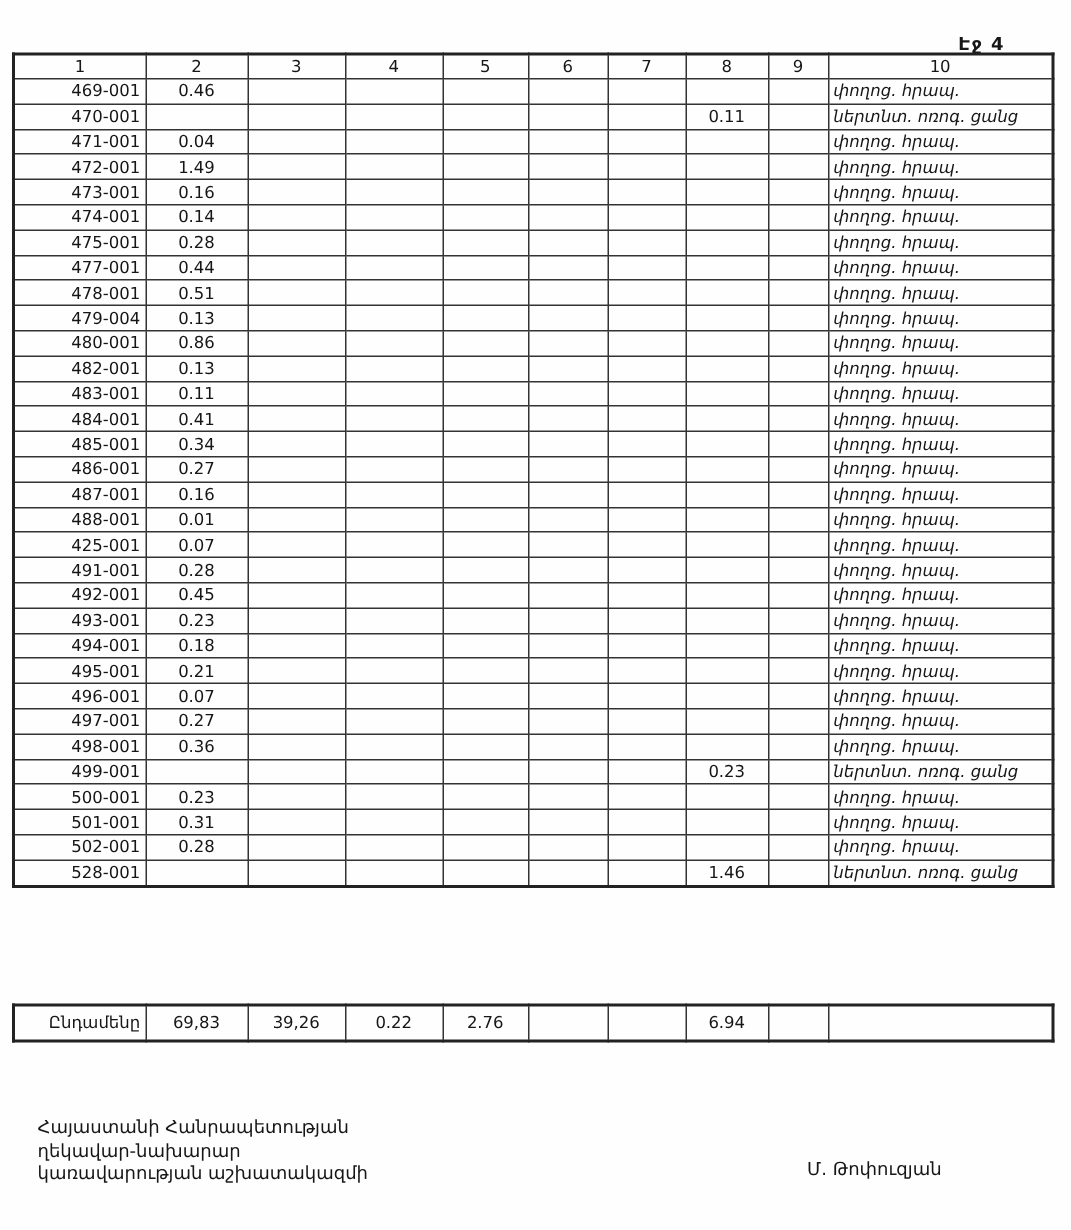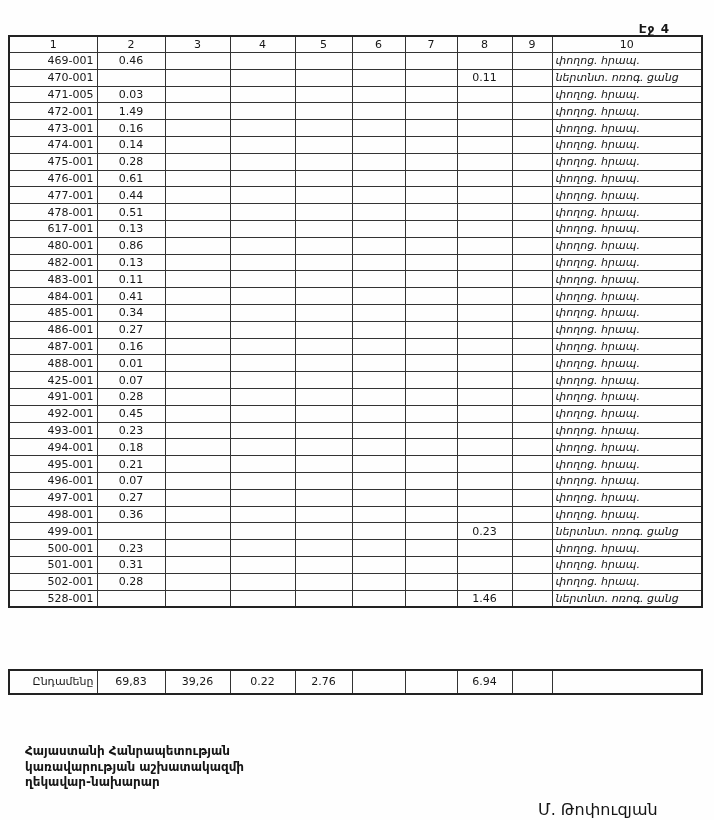--- a/index.html
+++ b/index.html
@@ -62,27 +62,26 @@
   td.c1 { text-align: right; }
   td.c2, td.c3, td.c4, td.c5, td.c6, td.c7, td.c8, td.c9 { text-align: center; }
   td.c10 { text-align: left; position: relative; font-style: italic; }
   .total-label { text-align: left; margin-top: 40px; }
   .footer {
     position: absolute;
     left: 25px;
     top: 744px;
     font-size: 12px;
     line-height: 15.5px;
-    font-weight: bold;
   }
   .signature {
     position: absolute;
     left: 538px;
-    top: 800px;
-    font-size: 16px;
+    top: 772px;
+    font-size: 12px;
   }
 </style>
 </head>
 <body>
 
 <div class="page">
 
   <div class="page-label">Էջ 4</div>
 
   <table class="doc-table">
@@ -131,22 +130,22 @@
           <td class="c3"></td>
           <td class="c4"></td>
           <td class="c5"></td>
           <td class="c6"></td>
           <td class="c7"></td>
           <td class="c8">0.11</td>
           <td class="c9"></td>
           <td class="c10">ներտնտ. ոռոգ. ցանց</td>
         </tr>
         <tr>
-          <td class="c1">471-005</td>
-          <td class="c2">0.03</td>
+          <td class="c1">471-001</td>
+          <td class="c2">0.04</td>
           <td class="c3"></td>
           <td class="c4"></td>
           <td class="c5"></td>
           <td class="c6"></td>
           <td class="c7"></td>
           <td class="c8"></td>
           <td class="c9"></td>
           <td class="c10">փողոց. հրապ.</td>
         </tr>
         <tr>
@@ -191,32 +190,20 @@
           <td class="c3"></td>
           <td class="c4"></td>
           <td class="c5"></td>
           <td class="c6"></td>
           <td class="c7"></td>
           <td class="c8"></td>
           <td class="c9"></td>
           <td class="c10">փողոց. հրապ.</td>
         </tr>
         <tr>
-          <td class="c1">476-001</td>
-          <td class="c2">0.61</td>
-          <td class="c3"></td>
-          <td class="c4"></td>
-          <td class="c5"></td>
-          <td class="c6"></td>
-          <td class="c7"></td>
-          <td class="c8"></td>
-          <td class="c9"></td>
-          <td class="c10">փողոց. հրապ.</td>
-        </tr>
-        <tr>
           <td class="c1">477-001</td>
           <td class="c2">0.44</td>
           <td class="c3"></td>
           <td class="c4"></td>
           <td class="c5"></td>
           <td class="c6"></td>
           <td class="c7"></td>
           <td class="c8"></td>
           <td class="c9"></td>
           <td class="c10">փողոց. հրապ.</td>
@@ -227,21 +214,21 @@
           <td class="c3"></td>
           <td class="c4"></td>
           <td class="c5"></td>
           <td class="c6"></td>
           <td class="c7"></td>
           <td class="c8"></td>
           <td class="c9"></td>
           <td class="c10">փողոց. հրապ.</td>
         </tr>
         <tr>
-          <td class="c1">617-001</td>
+          <td class="c1">479-004</td>
           <td class="c2">0.13</td>
           <td class="c3"></td>
           <td class="c4"></td>
           <td class="c5"></td>
           <td class="c6"></td>
           <td class="c7"></td>
           <td class="c8"></td>
           <td class="c9"></td>
           <td class="c10">փողոց. հրապ.</td>
         </tr>
@@ -536,19 +523,19 @@
         <td class="c7"></td>
         <td class="c8">6.94</td>
         <td class="c9"></td>
         <td class="c10"></td>
       </tr>
     </tbody>
   </table>
 
   <div class="footer">
     <div>Հայաստանի Հանրապետության</div>
+    <div>ղեկավար-նախարար</div>
     <div>կառավարության աշխատակազմի</div>
-    <div>ղեկավար-նախարար</div>
   </div>
 
   <div class="signature">Մ. Թոփուզյան</div>
 
 </div>
 
 </body></html>

